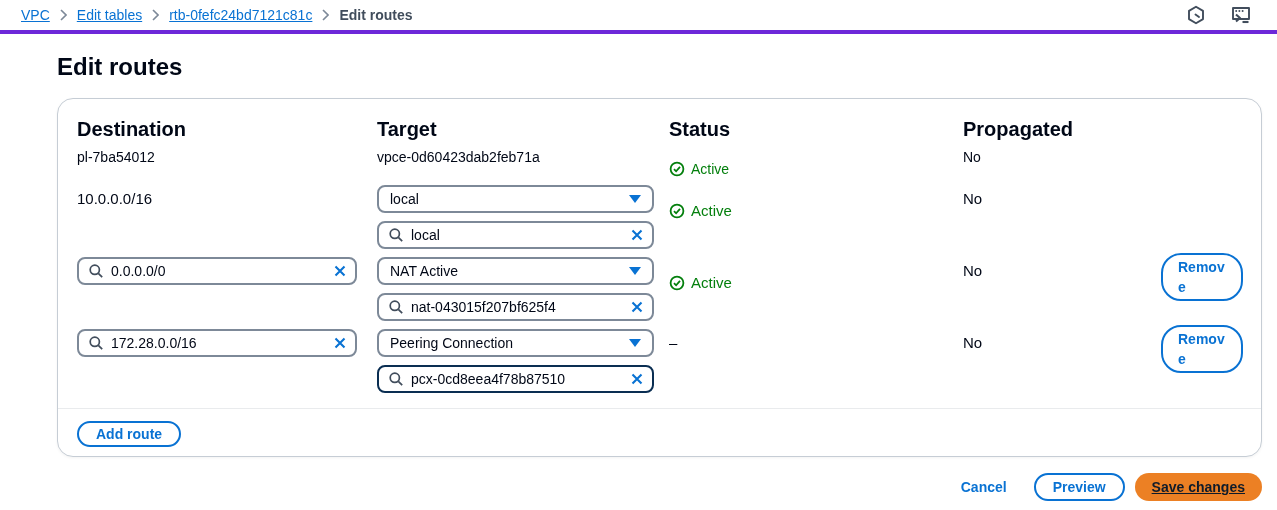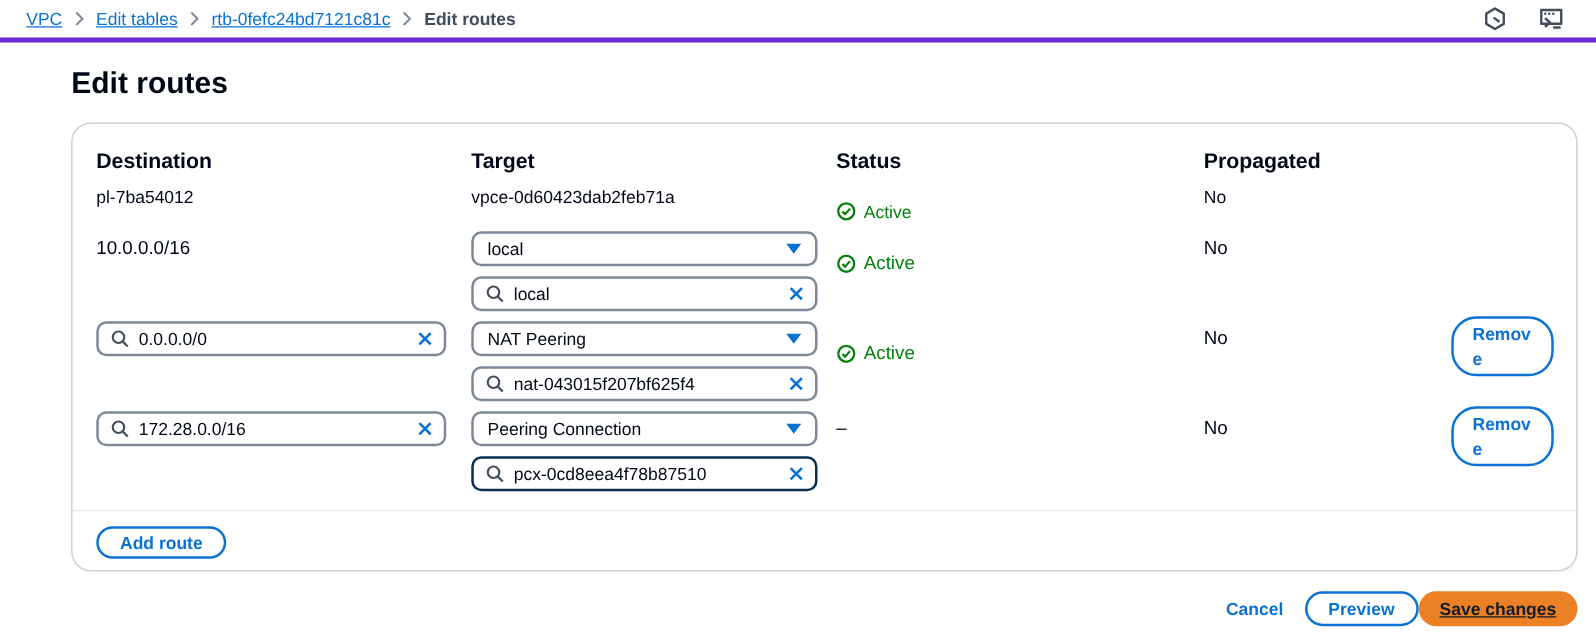--- a/index.html
+++ b/index.html
@@ -42,21 +42,21 @@
     border-radius: 16px;
     box-shadow: 0 1px 3px rgba(0,7,22,0.05);
   }
   .panel-body { padding: 20px 20px 0 19px; }
 
   .grid-row {
     display: grid;
     grid-template-columns: 300px 292px 294px 198px 1fr;
     align-items: start;
   }
-  .hdr { font-weight: 700; font-size: 17px; line-height: 20px; margin-bottom: 8px; }
+  .hdr { font-weight: 700; font-size: 20px; line-height: 20px; margin-bottom: 8px; }
   .row-static { font-size: 14px; line-height: 20px; margin-bottom: 6px; }
   .row-controls { margin-bottom: 8px; }
   .row-controls:last-of-type { margin-bottom: 0; }
   .cell-pad { padding-top: 4px; font-size: 15px; line-height: 20px; }
   .cell-plain { font-size: 14px; line-height: 20px; }
 
   .target-stack { display: flex; flex-direction: column; gap: 8px; }
 
   
   .select-control {
@@ -108,21 +108,21 @@
   }
 
   .panel-footer {
     margin-top: 15px;
     border-top: 1px solid #e9ebed;
     padding: 12px 0 9px 19px;
   }
 
   .page-actions {
     margin: 16px 15px 0 0;
-    display: flex; align-items: center; justify-content: flex-end; 
+    display: flex; align-items: center; justify-content: flex-end; gap: 10px;
   }
   .btn-cancel { margin-right: 17px; }
 </style>
 </head>
 <body>
 
 <div class="topbar">
   <nav class="breadcrumb">
     <a class="crumb-link">VPC</a>
     <span class="crumb-sep">
@@ -230,21 +230,21 @@
         </svg>
         <input type="text" value="0.0.0.0/0" style="">
         <button class="clear-btn">
           <svg width="14" height="14" viewBox="0 0 14 14">
               <path d="M2.5 2.5 L11.5 11.5 M11.5 2.5 L2.5 11.5" stroke="#0972d3" stroke-width="2.1"></path>
             </svg>
         </button>
       </div>
       <div class="target-stack">
         <div class="select-control">
-          <span>NAT Peering</span>
+          <span>NAT Active</span>
           <span class="caret-down"></span>
         </div>
         <div class="searchbox w-target">
           <svg width="16" height="16" viewBox="0 0 16 16">
             <circle cx="6.8" cy="6.8" r="4.6" fill="none" stroke="#414d5c" stroke-width="1.7"></circle>
             <path d="M10.3 10.3 L14.2 14.2" stroke="#414d5c" stroke-width="1.7"></path>
           </svg>
           <input type="text" value="nat-043015f207bf625f4" style="">
           <button class="clear-btn">
             <svg width="14" height="14" viewBox="0 0 14 14">

